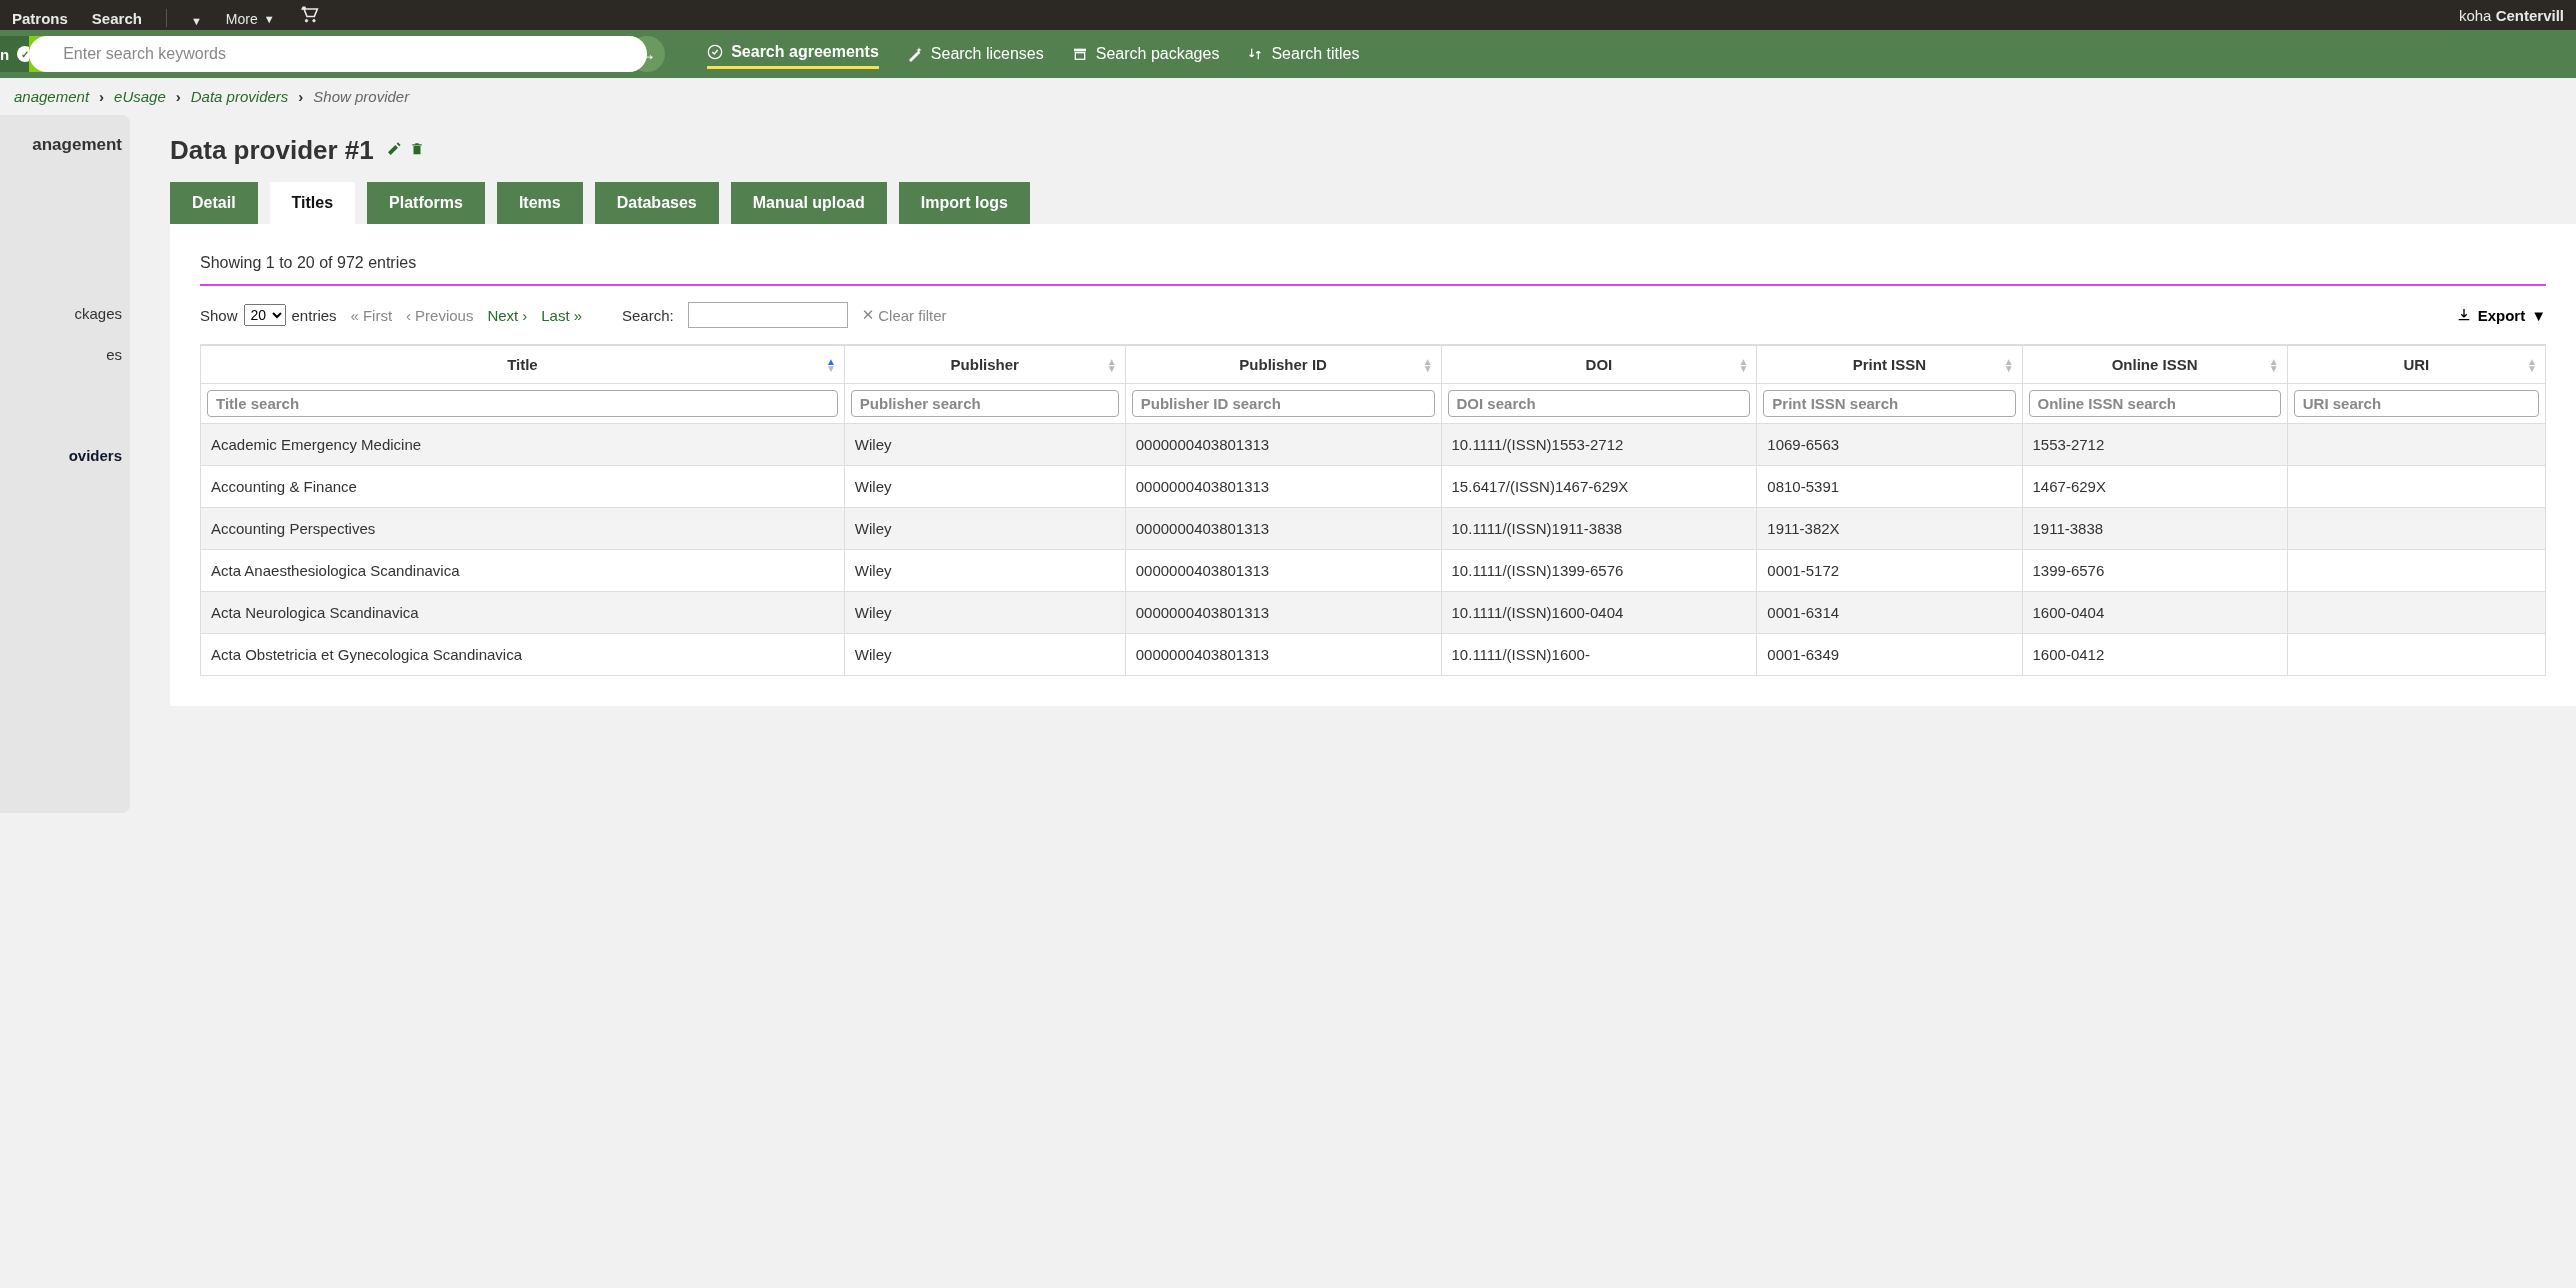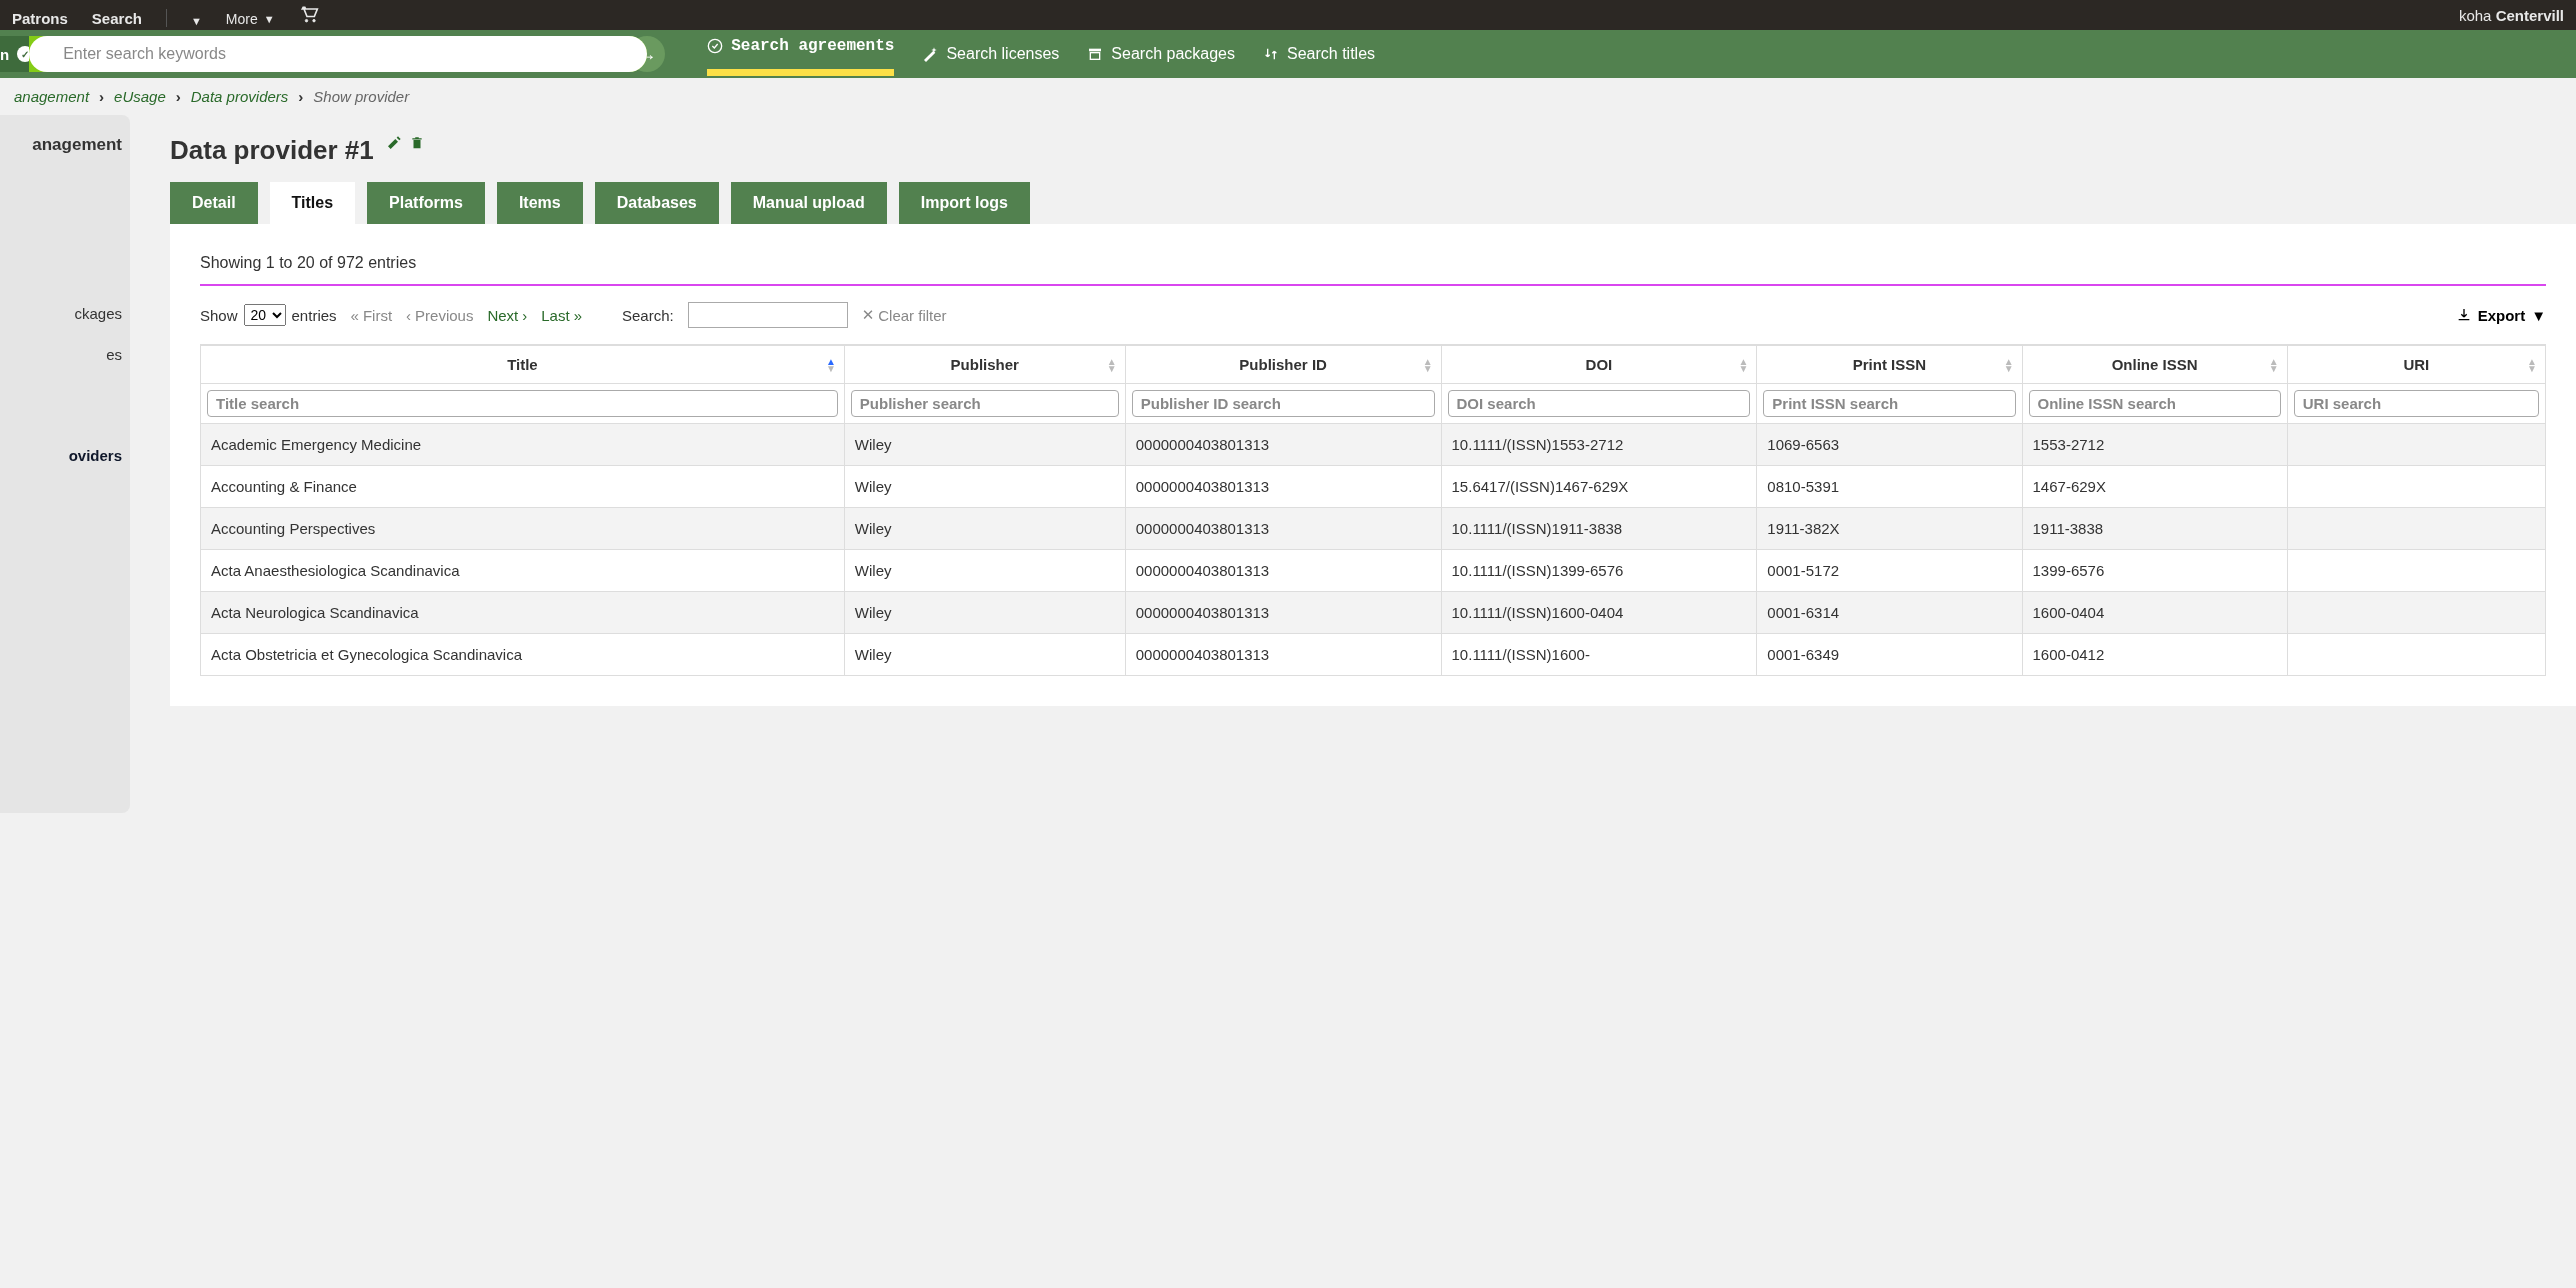--- a/index.html
+++ b/index.html
@@ -22,39 +22,39 @@
 .search-pill { display: flex; align-items: center; height: 36px; margin-left: -10px; position: relative; }
 .pill-left { background: #3e6b3c; color: #fff; display: flex; align-items: center; height: 36px; padding: 0 14px 0 10px; border-radius: 0 18px 18px 0; font-weight: 600; font-size: 15px; gap: 8px; }
 .pill-check { display: inline-flex; width: 16px; height: 16px; border-radius: 50%; background: #fff; color: #3e6b3c; align-items: center; justify-content: center; font-size: 10px; font-weight: bold; }
 .search-input-wrap { flex: 0 0 auto; width: 618px; height: 36px; background: #84cc16; display: flex; align-items: center; border-radius: 0 18px 18px 0; margin-left: -18px; z-index: -0; position: relative; }
 .search-input { border: none; outline: none; height: 100%; width: 100%; padding: 0 16px 0 34px; font-size: 16px; border-radius: 18px; color: #555; }
 .search-input::placeholder { color: #888; }
 .search-go { background: #6a9a5f; height: 36px; width: 36px; border-radius: 18px; margin-left: -18px; display: flex; align-items: center; justify-content: center; color: #fff; font-size: 18px; border: none; cursor: pointer; }
 
 .greenbar-links { display: flex; align-items: center; gap: 28px; margin-left: 42px; }
 .gb-link { color: #fff; text-decoration: none; font-size: 16px; display: flex; align-items: center; gap: 8px; padding: 4px 0; }
-.gb-link.active { border-bottom: 7px solid #fde047; font-weight: 600; padding-bottom: 14px; font-family: Liberation Mono, monospace; }
+.gb-link.active { border-bottom: 3px solid #fde047; font-weight: 600; padding-bottom: 5px; }
 .gb-icon { width: 16px; height: 16px; }
 
 
 .breadcrumb { padding: 10px 14px; font-size: 15px; font-style: italic; color: #2a6a2a; display: flex; align-items: center; gap: 10px; }
 .breadcrumb a { color: #2a6a2a; text-decoration: none; }
 .breadcrumb .current { color: #666; }
 .breadcrumb .sep { color: #333; font-style: normal; font-weight: bold; }
 
 
 .layout { display: flex; }
 .sidebar { width: 130px; background: #e5e5e5; padding: 20px 0 0 0; min-height: 698px; border-radius: 0 8px 8px 0; }
 .sidebar-heading { font-size: 17px; font-weight: 700; color: #333; padding: 0 8px 18px 0; text-align: right; }
 .sidebar-item { padding: 12px 8px 12px 0; font-size: 15px; color: #333; text-align: right; }
 .sidebar-item.spacer { height: 60px; }
 .sidebar-item.active { color: #0f172a; font-weight: 700; }
 
 .main { flex: 1; padding: 0 0 0 40px; }
-.page-title-row { padding: 20px 0 16px; display: flex; gap: 12px; }
+.page-title-row { padding: 20px 0 16px; display: flex; align-items: center; gap: 12px; }
 .page-title { font-size: 26px; font-weight: 700; color: #333; }
 .title-icons { display: flex; gap: 8px; color: #2a6a2a; }
 .title-icons .del { color: #2a6a2a; }
 
 
 .tabs { display: flex; gap: 12px; }
 .tab { background: #52814f; color: #ffffff; padding: 12px 22px; font-size: 16px; font-weight: 600; border: none; cursor: pointer; }
 .tab.active { background: #fff; color: #111; }
 
 

